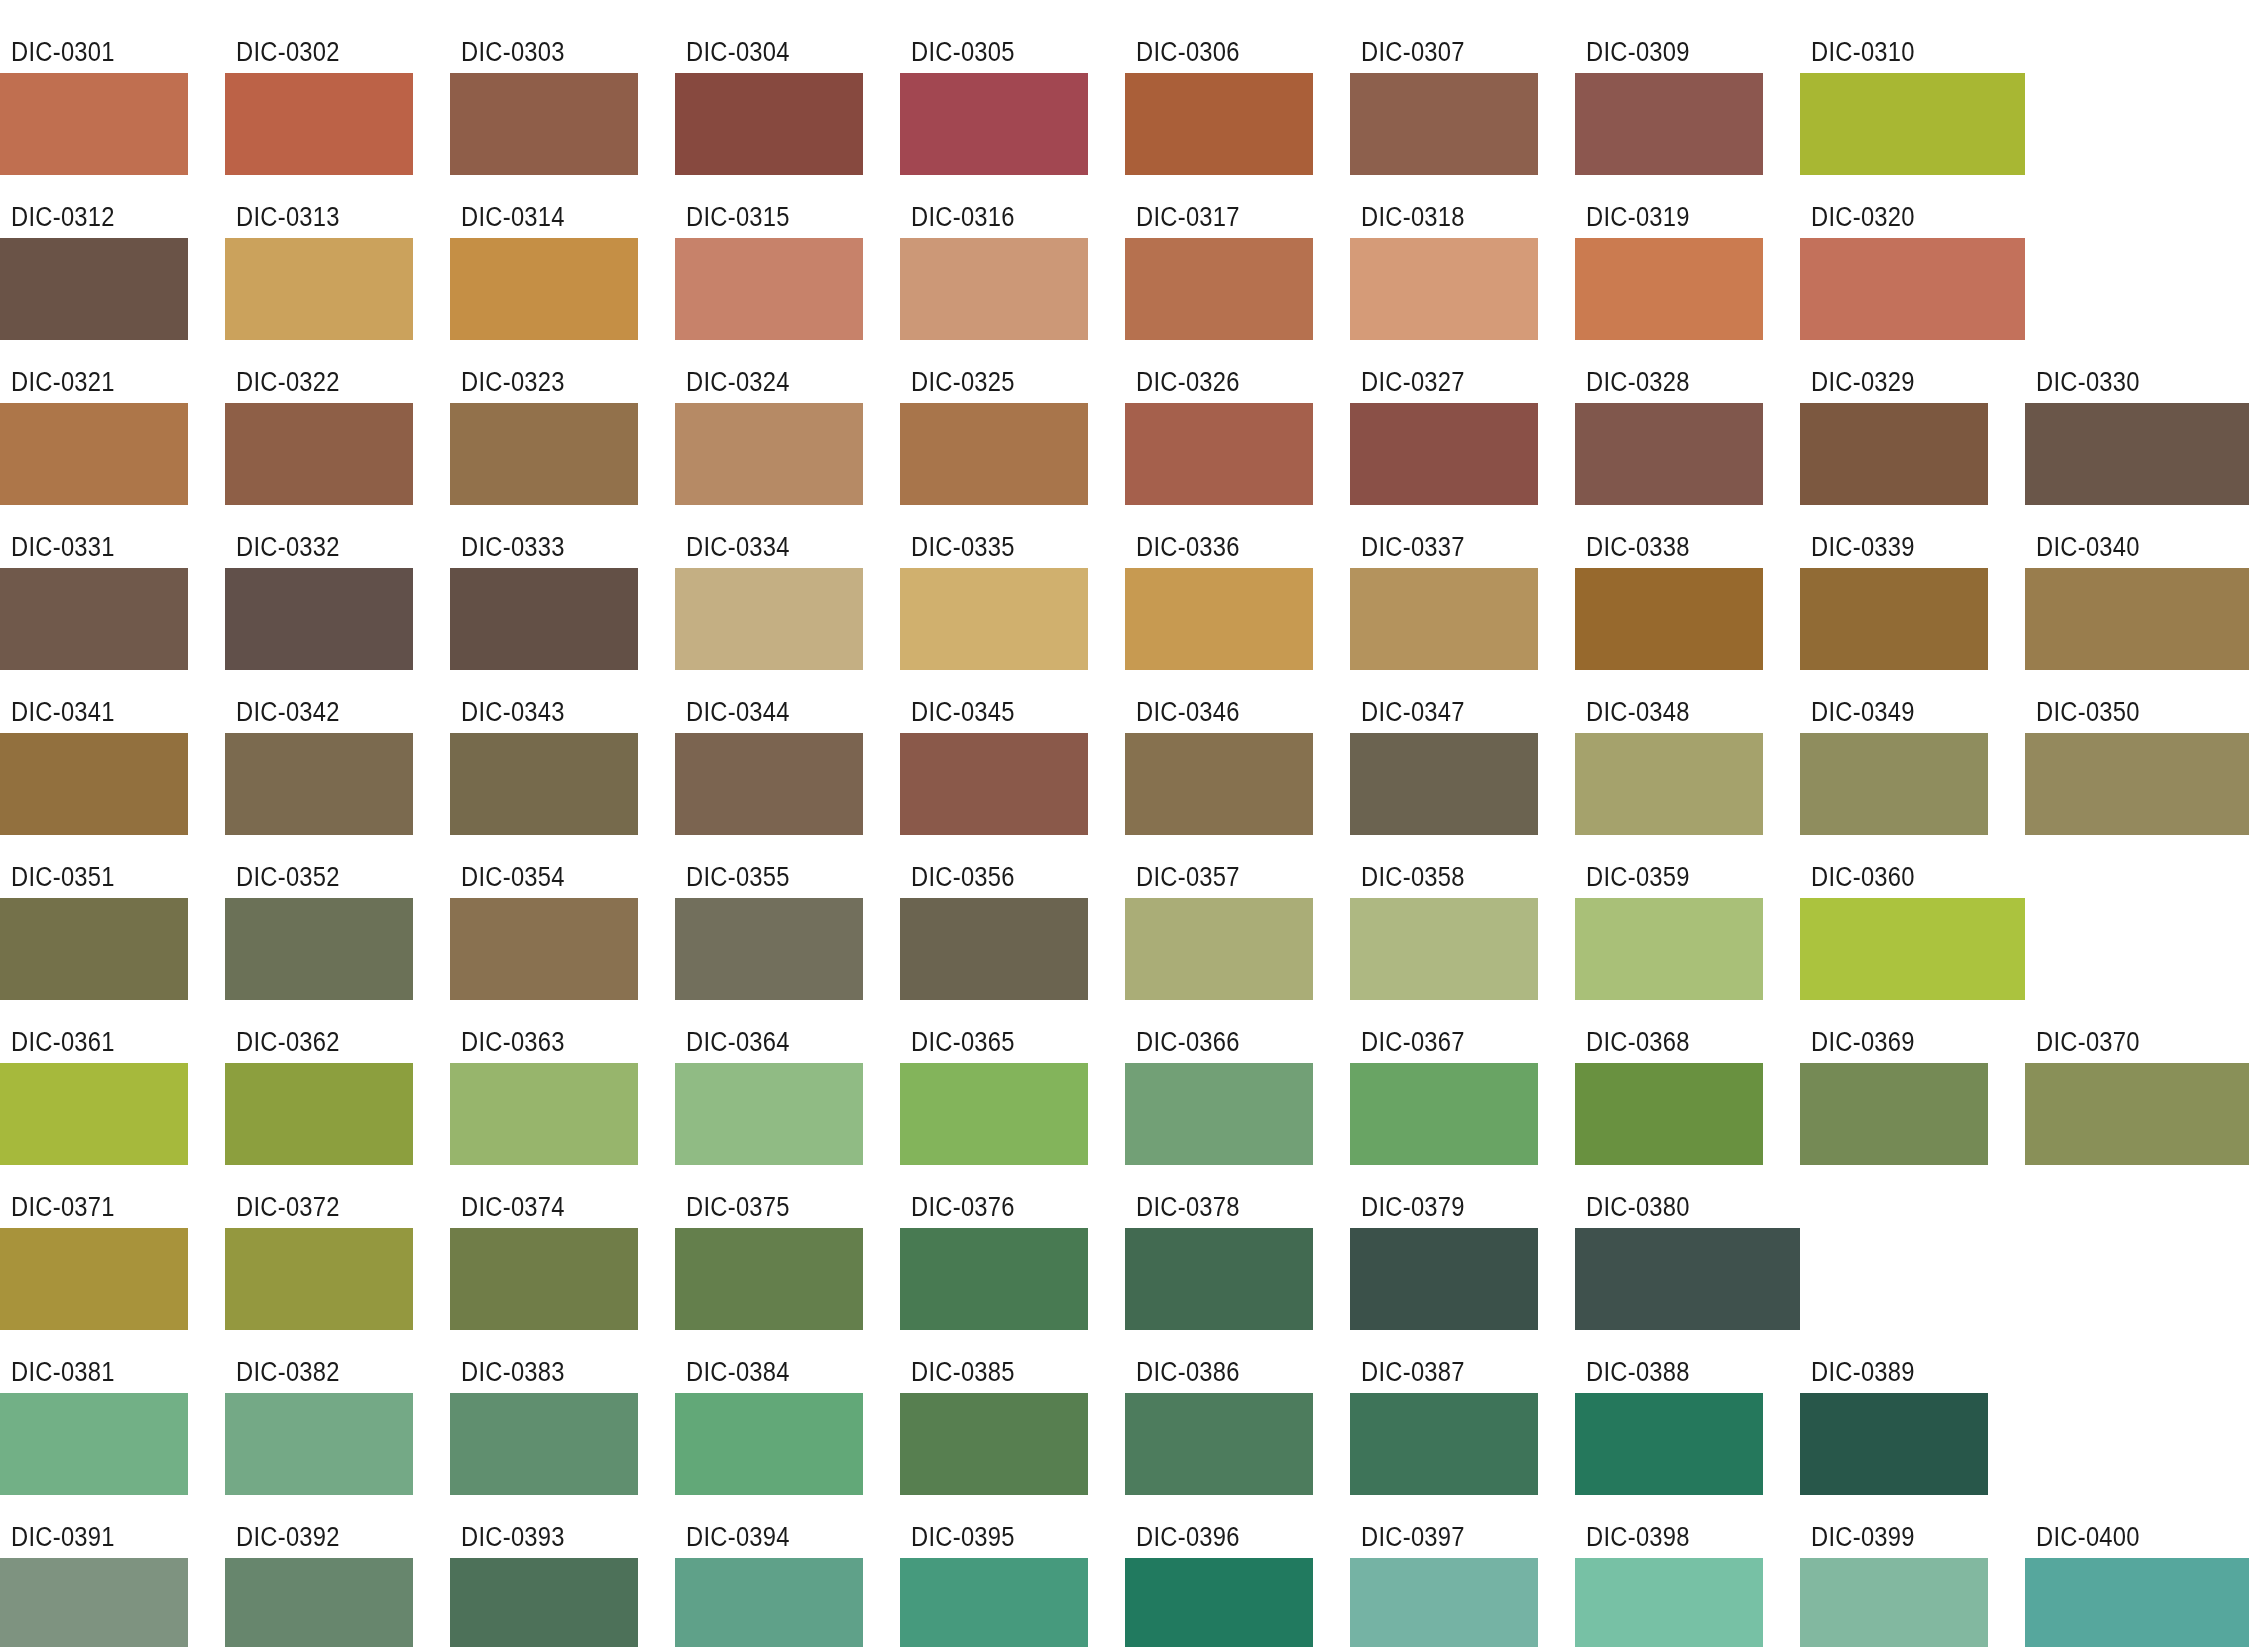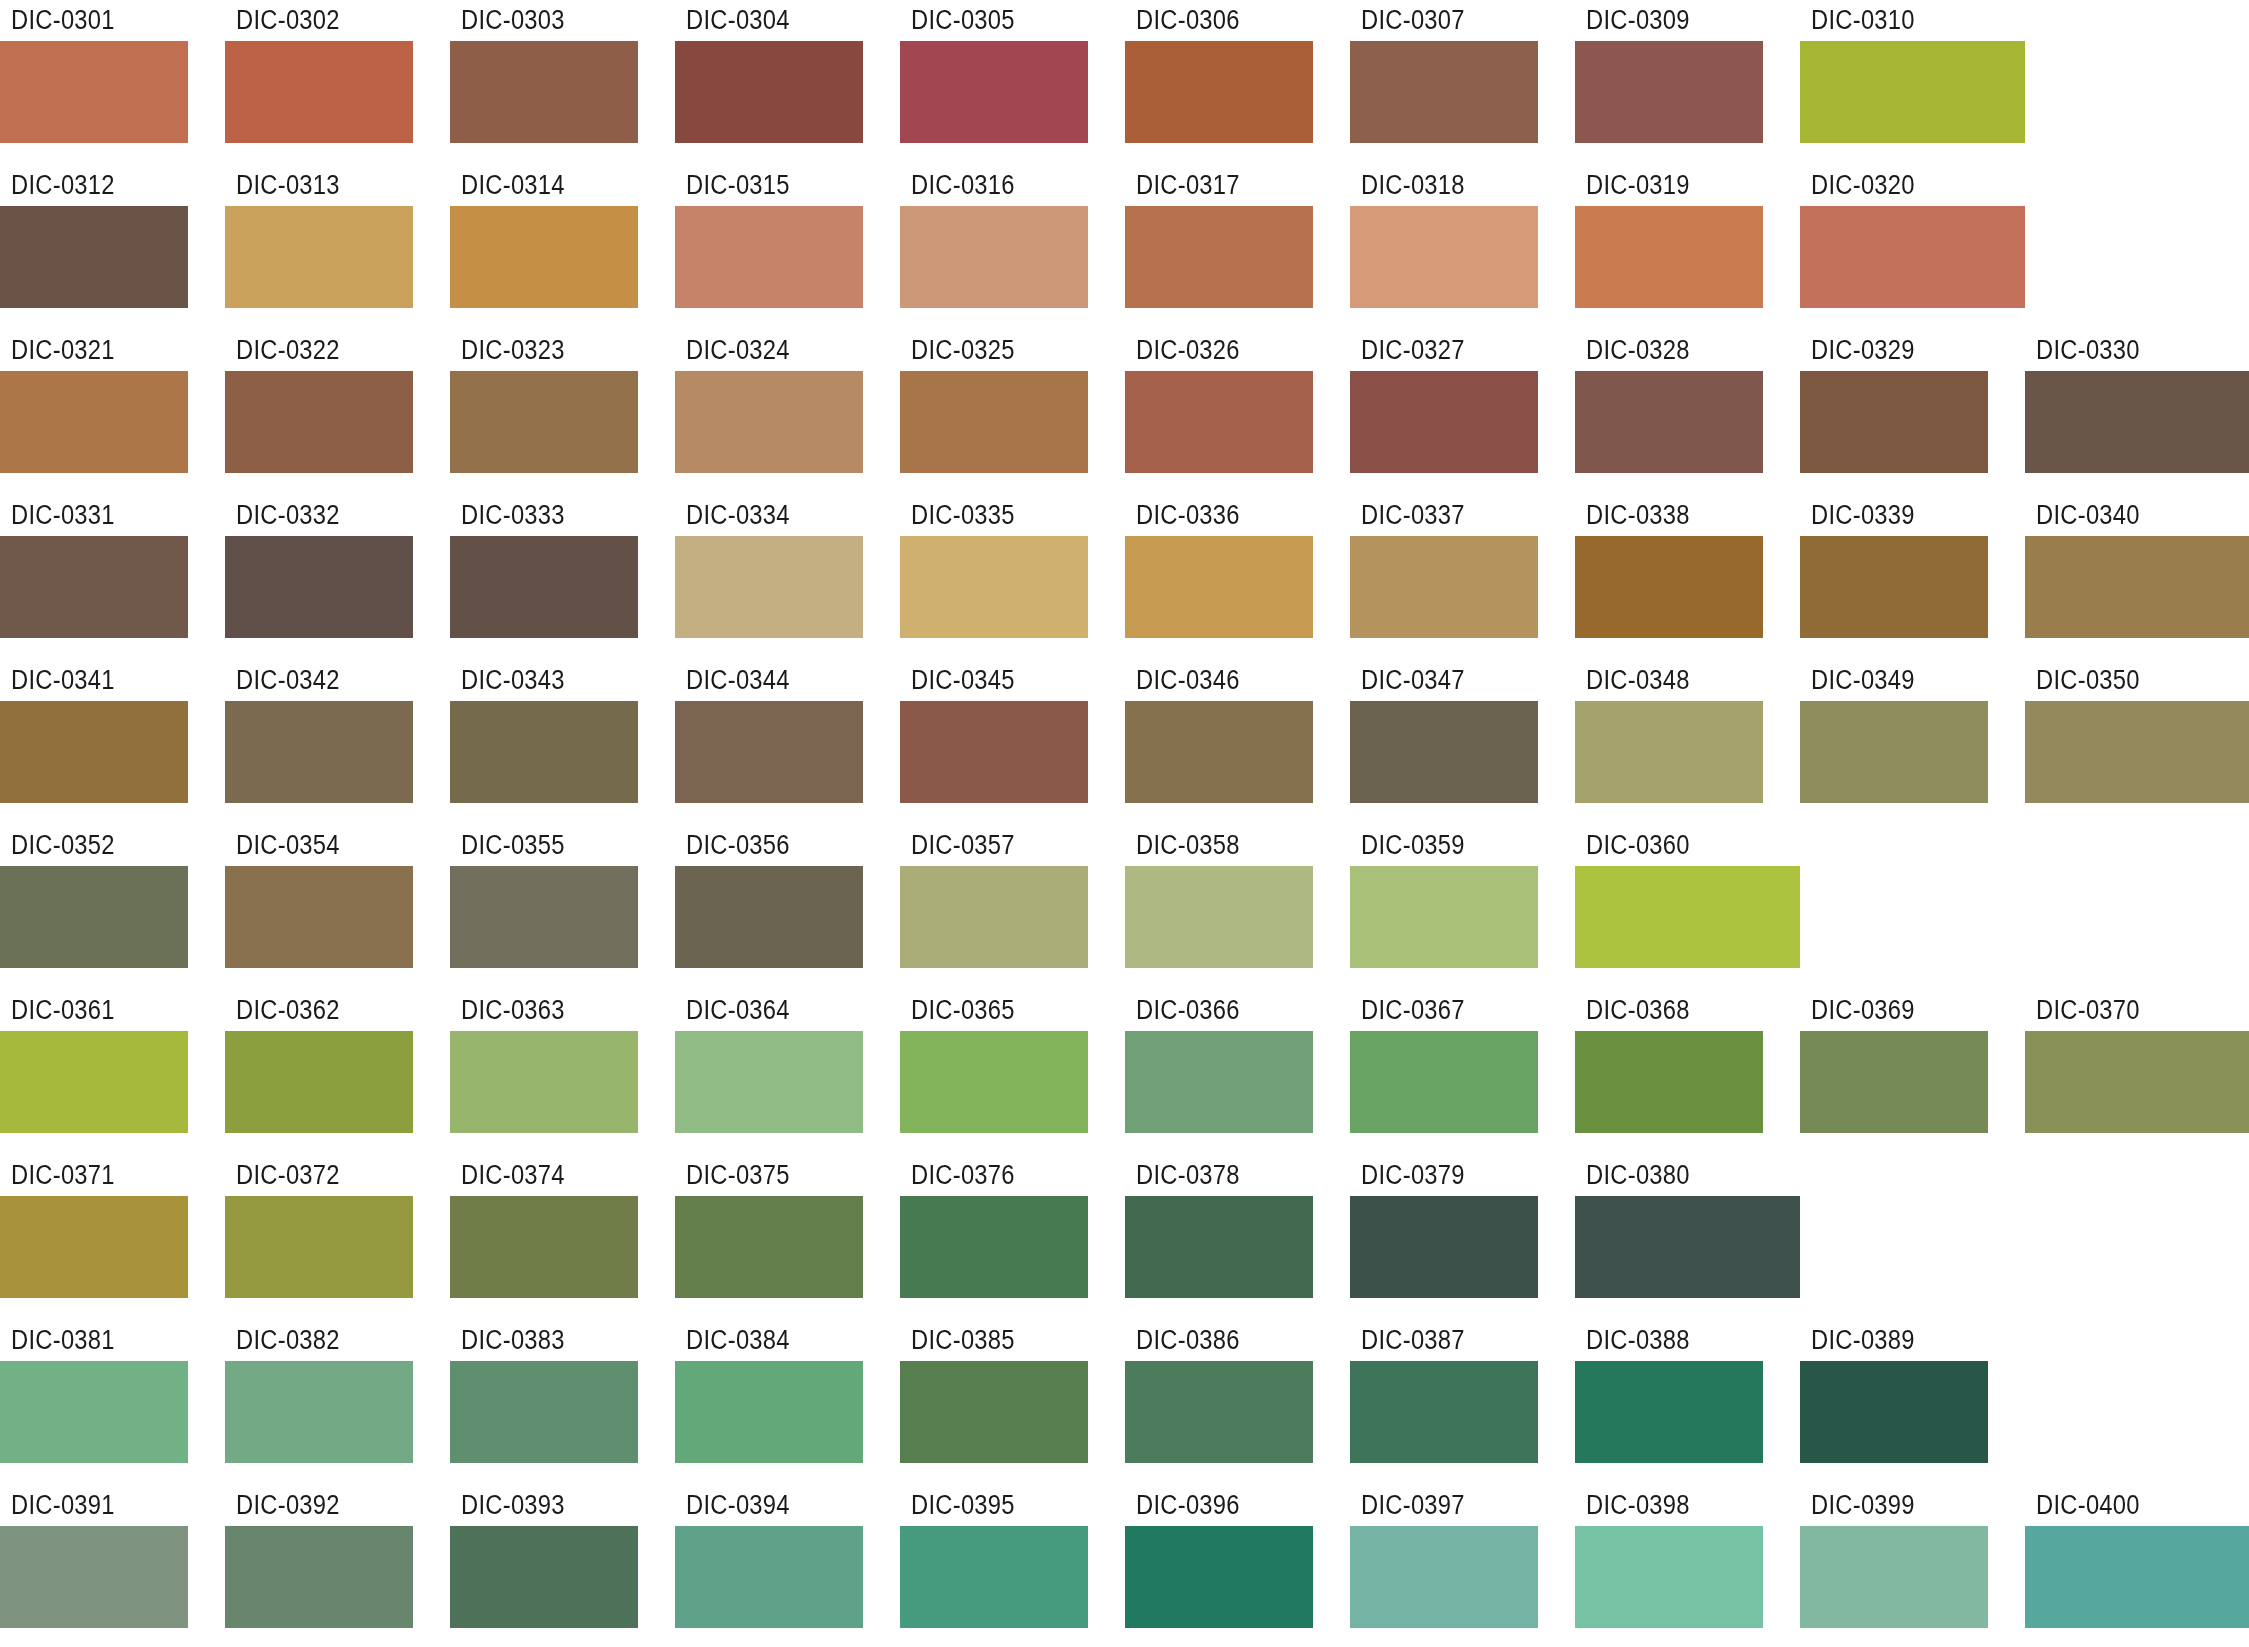--- a/index.html
+++ b/index.html
@@ -14,20 +14,21 @@
     overflow: hidden;
     font-family: "Liberation Sans", "DejaVu Sans", sans-serif;
     -webkit-font-smoothing: antialiased;
   }
 
   #palette-sheet {
     position: relative;
     width: 2250px;
     height: 1556px;
     background: #ffffff;
+    margin-top: 32px;
   }
 
   .swatch-row {
     position: relative;
     display: flex;
     flex-direction: row;
     align-items: flex-start;
     height: 165px;
     width: 2250px;
     box-sizing: border-box;
@@ -275,20 +276,24 @@
         <span class="swatch-label" style="color: rgb(26, 26, 26);">DIC-0349</span>
         <span class="swatch-chip" style="background-color: rgb(143, 141, 94);"></span>
       </div>
       <div class="swatch-cell is-last">
         <span class="swatch-label" style="color: rgb(26, 26, 26);">DIC-0350</span>
         <span class="swatch-chip" style="background-color: rgb(148, 137, 93);"></span>
       </div>
     </div>
     <div class="swatch-row">
       <div class="swatch-cell">
+        <span class="swatch-label" style="color: rgb(26, 26, 26);">DIC-0351</span>
+        <span class="swatch-chip" style="background-color: rgb(116, 113, 74);"></span>
+      </div>
+      <div class="swatch-cell">
         <span class="swatch-label" style="color: rgb(26, 26, 26);">DIC-0352</span>
         <span class="swatch-chip" style="background-color: rgb(107, 113, 87);"></span>
       </div>
       <div class="swatch-cell">
         <span class="swatch-label" style="color: rgb(26, 26, 26);">DIC-0354</span>
         <span class="swatch-chip" style="background-color: rgb(137, 113, 80);"></span>
       </div>
       <div class="swatch-cell">
         <span class="swatch-label" style="color: rgb(26, 26, 26);">DIC-0355</span>
         <span class="swatch-chip" style="background-color: rgb(114, 111, 92);"></span>

